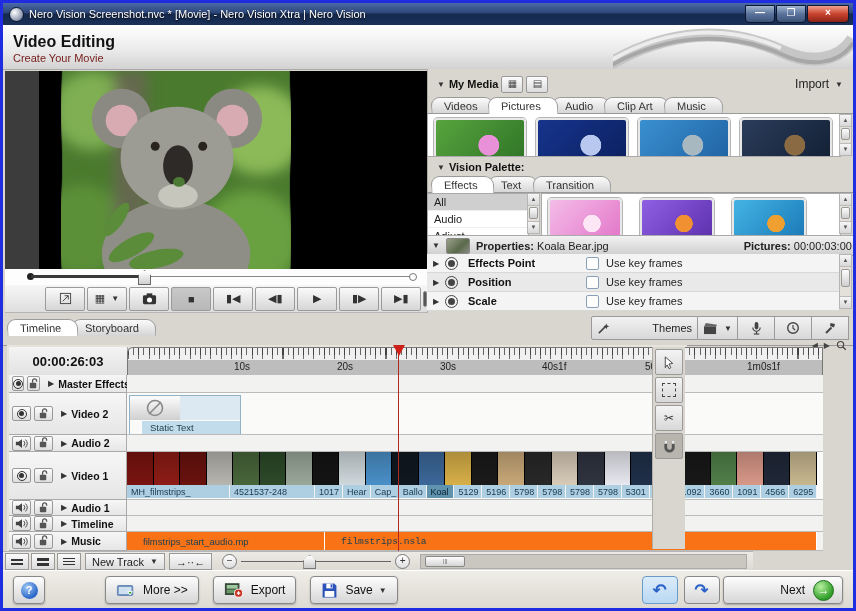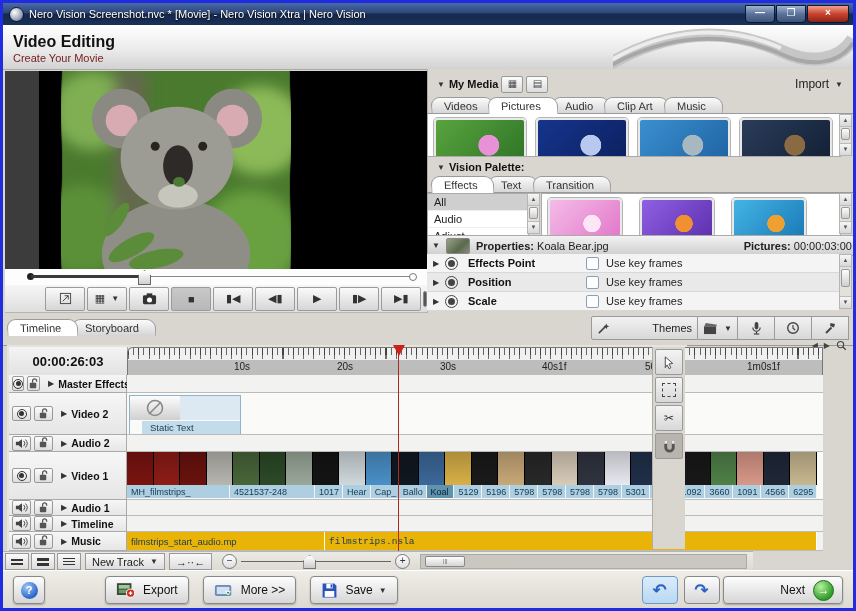--- a/index.html
+++ b/index.html
@@ -136,22 +136,22 @@
   .stclip .body{position:absolute;left:0;top:0;right:0;height:24px;background:#dce9f2;display:flex;}
   .stclip .logo{width:50px;height:24px;background:linear-gradient(#fcfcfc,#d0d0d0);display:flex;align-items:center;justify-content:center;}
   .stclip .band{position:absolute;left:0;bottom:0;right:0;height:13px;background:#c3dcec;
      font-size:9.5px;color:#1a3a4a;display:flex;align-items:center;padding-left:8px;margin-left:12px;}
   .filmstrip{position:absolute;left:0;top:0;right:6px;height:33px;display:flex;background:#000;}
   .fthumb{flex:1;border-right:1px solid #000;}
   .cliplabels{position:absolute;left:0;bottom:1px;right:6px;height:13px;display:flex;}
   .clbl{background:#aecfe2;border-right:1px solid #f2f2f2;font-size:9px;color:#143a50;
      display:flex;align-items:center;padding-left:4px;overflow:hidden;white-space:nowrap;flex:1;}
   .clbl.sel{background:#5f93ae;color:#0a2230;}
-  .musicclip{position:absolute;top:0;height:17px;background:#eab308;border-right:1px solid #fff;
-     font-size:9.5px;color:#20404f;display:flex;align-items:center;padding-left:4px;box-sizing:border-box;overflow:hidden;white-space:nowrap;}
+  .musicclip{position:absolute;top:0;height:17px;background:#f97316;border-right:1px solid #fff;
+     font-size:9.5px;color:#20404f;display:flex;align-items:center;padding-left:16px;box-sizing:border-box;overflow:hidden;white-space:nowrap;}
 
   .tooldock{position:absolute;right:2px;top:2px;width:32px;height:202px;background:#d9d6cf;border-left:1px solid #b0ada6;}
   .dockbtn{width:26px;height:24px;margin:2px auto;border:1px solid #9a9a9a;border-radius:2px;
      background:linear-gradient(#f4f4f4,#d8d8d8);display:flex;align-items:center;justify-content:center;font-size:12px;color:#333;}
   .dockbtn.active{background:#b8b5ae;}
 
   .playhead{position:absolute;left:391px;top:0;width:1px;height:206px;background:#b02820;}
   .phflag{position:absolute;left:386px;top:0;width:0;height:0;border-left:6px solid transparent;
      border-right:6px solid transparent;border-top:11px solid #cc2018;}
 
@@ -701,39 +701,39 @@
       <div class="hthumb">|||</div>
     </div>
   </div>
 
   <div class="abs footer">
     <div class="fbtn helpbtn">
       <span class="helpball">?</span>
     </div>
     <div class="fbtn">
       <span class="bicon">
+        <svg width="20" height="15" viewBox="0 0 22 16">
+            <rect x="1" y="2" width="18" height="12" rx="2" fill="#6a8ab8"></rect>
+        <rect x="3" y="4" width="14" height="8" fill="#cfe0f0"></rect>
+            <path d="M13 9h5l-2.5 4z" fill="#2f9e28" stroke="#fff"></path>
+          </svg>
+      </span>
+      <span>More &gt;&gt;</span>
+    </div>
+    <div class="fbtn">
+      <span class="bicon">
         <svg width="20" height="16" viewBox="0 0 22 17">
             <rect x="1" y="1" width="16" height="13" fill="#3a4a3a"></rect>
         <rect x="3" y="3" width="12" height="4" fill="#9ec89e"></rect>
             <rect x="3" y="8" width="12" height="4" fill="#6a9a6a"></rect>
         <circle cx="16" cy="12" r="4.5" fill="#c83020" stroke="#fff"></circle>
             <path d="M14 12h4M16 10v4" stroke="#fff" stroke-width="1.4"></path>
           </svg>
       </span>
       <span>Export</span>
-    </div>
-    <div class="fbtn">
-      <span class="bicon">
-        <svg width="20" height="15" viewBox="0 0 22 16">
-            <rect x="1" y="2" width="18" height="12" rx="2" fill="#6a8ab8"></rect>
-        <rect x="3" y="4" width="14" height="8" fill="#cfe0f0"></rect>
-            <path d="M13 9h5l-2.5 4z" fill="#2f9e28" stroke="#fff"></path>
-          </svg>
-      </span>
-      <span>More &gt;&gt;</span>
     </div>
     <div class="fbtn">
       <span class="bicon">
         <svg width="17" height="17" viewBox="0 0 16 16">
             <path d="M1.5 1.5h11l2 2v11h-13z" fill="#2a52b8"></path>
         <rect x="5" y="1.5" width="6" height="4.5" fill="#fff"></rect>
             <rect x="9" y="2.2" width="1.6" height="3" fill="#2a52b8"></rect>
         <rect x="3.5" y="8.5" width="9" height="5.5" fill="#fff"></rect>
           </svg>
       </span>

